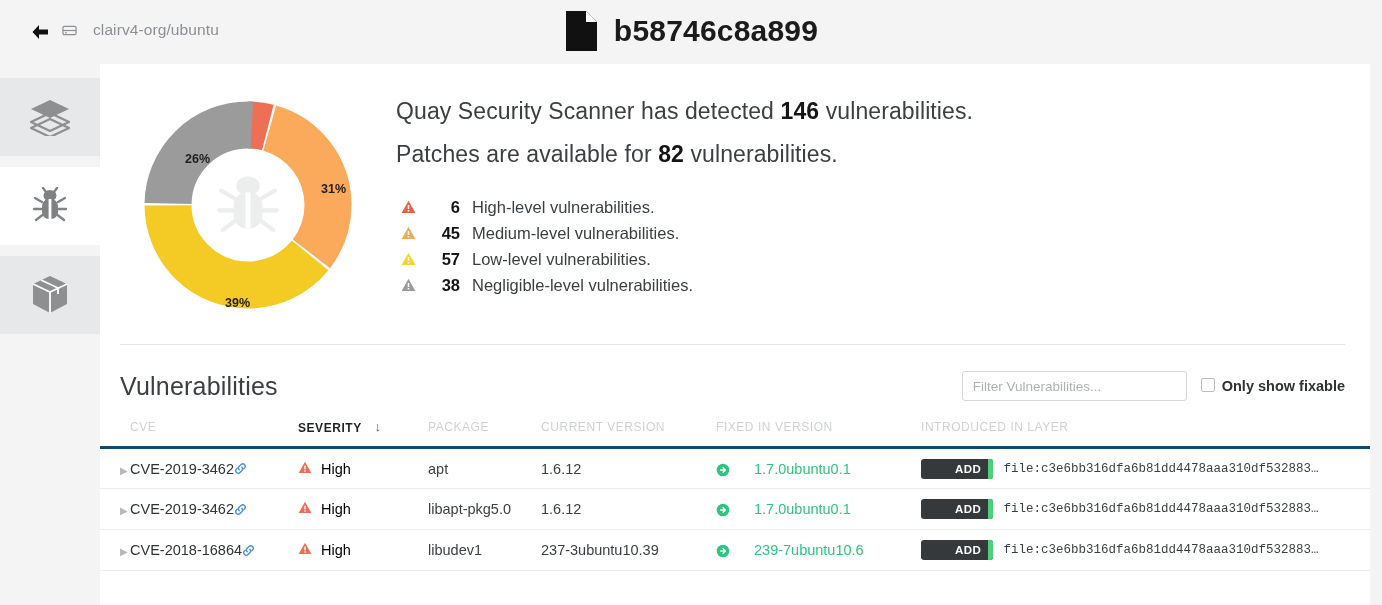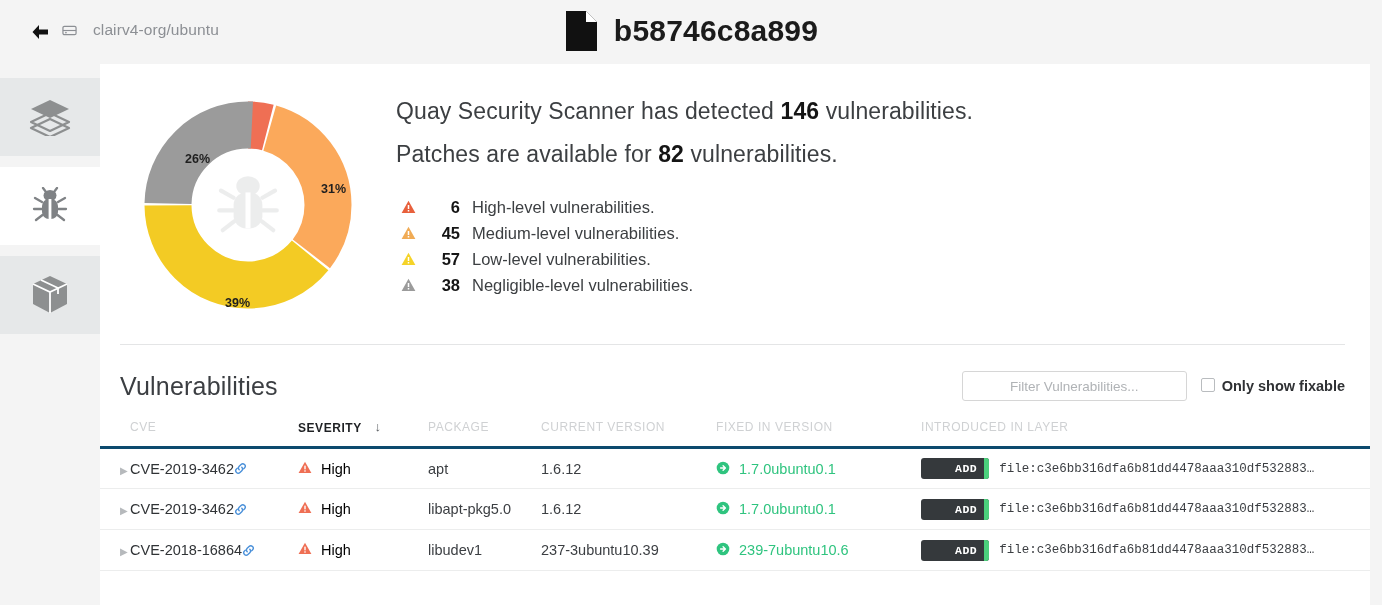--- a/index.html
+++ b/index.html
@@ -141,21 +141,20 @@
   .vuln-controls {
     margin-left: auto; display: flex; align-items: center; gap: 14px;
   }
   .filter-input {
     width: 225px; height: 30px;
     border: 1px solid #d6d6d6; border-radius: 3px;
     padding: 0 10px;
     font-size: 13.5px; color: #3b3e42;
     font-family: "Liberation Sans", sans-serif;
     background: #fff;
-    text-align: center;
   }
   .filter-input::placeholder { color: #b0b3b6; }
   .fix-check { display: flex; align-items: flex-start; gap: 7px; cursor: pointer; }
   .fix-box {
     width: 14px; height: 14px;
     border: 1px solid #b9bcbf; border-radius: 2px;
     background: #fff;
   }
   .fix-label { font-size: 14.5px; font-weight: bold; color: #2f3134; }
 
@@ -203,35 +202,34 @@
     color: #b6b9bc; font-size: 10px; cursor: pointer;
     display: inline-block;
   }
   .cve-cell { display: flex; align-items: center; }
   .cve-link { color: #303336; cursor: pointer; }
   .chain-ico { width: 13px; height: 13px; display:block; cursor:pointer; }
 
   .sev-cell { display: flex; align-items: center; gap: 9px; }
   .sev-text-high { color: #000000; font-size: 14.5px; }
 
-  .fix-cell { display: flex; align-items: flex-start; gap: 9px; }
+  .fix-cell { display: flex; align-items: flex-end; gap: 24px; }
   .fix-ver { color: #2fc47f; }
   .arrow-ico { width: 14px; height: 14px; display:block; }
 
   .layer-cell { display: flex; align-items: center; gap: 10px; }
   .add-chip {
     position: relative;
     background: #35393c;
     color: #ffffff;
     font-size: 11.5px; font-weight: bold;
     letter-spacing: .5px;
     padding: 4px 12px 4px 34px;
     border-radius: 3px;
     flex: 0 0 auto;
-    font-family: Liberation Mono, monospace;
   }
   .add-chip::after {
     content: "";
     position: absolute; right: 0; top: 0; bottom: 0;
     width: 5px; background: #4bd07c;
     border-radius: 0 3px 3px 0;
   }
   .layer-text {
     font-family: Liberation Mono, monospace;
     font-size: 12.5px; color: #3b3e42;

